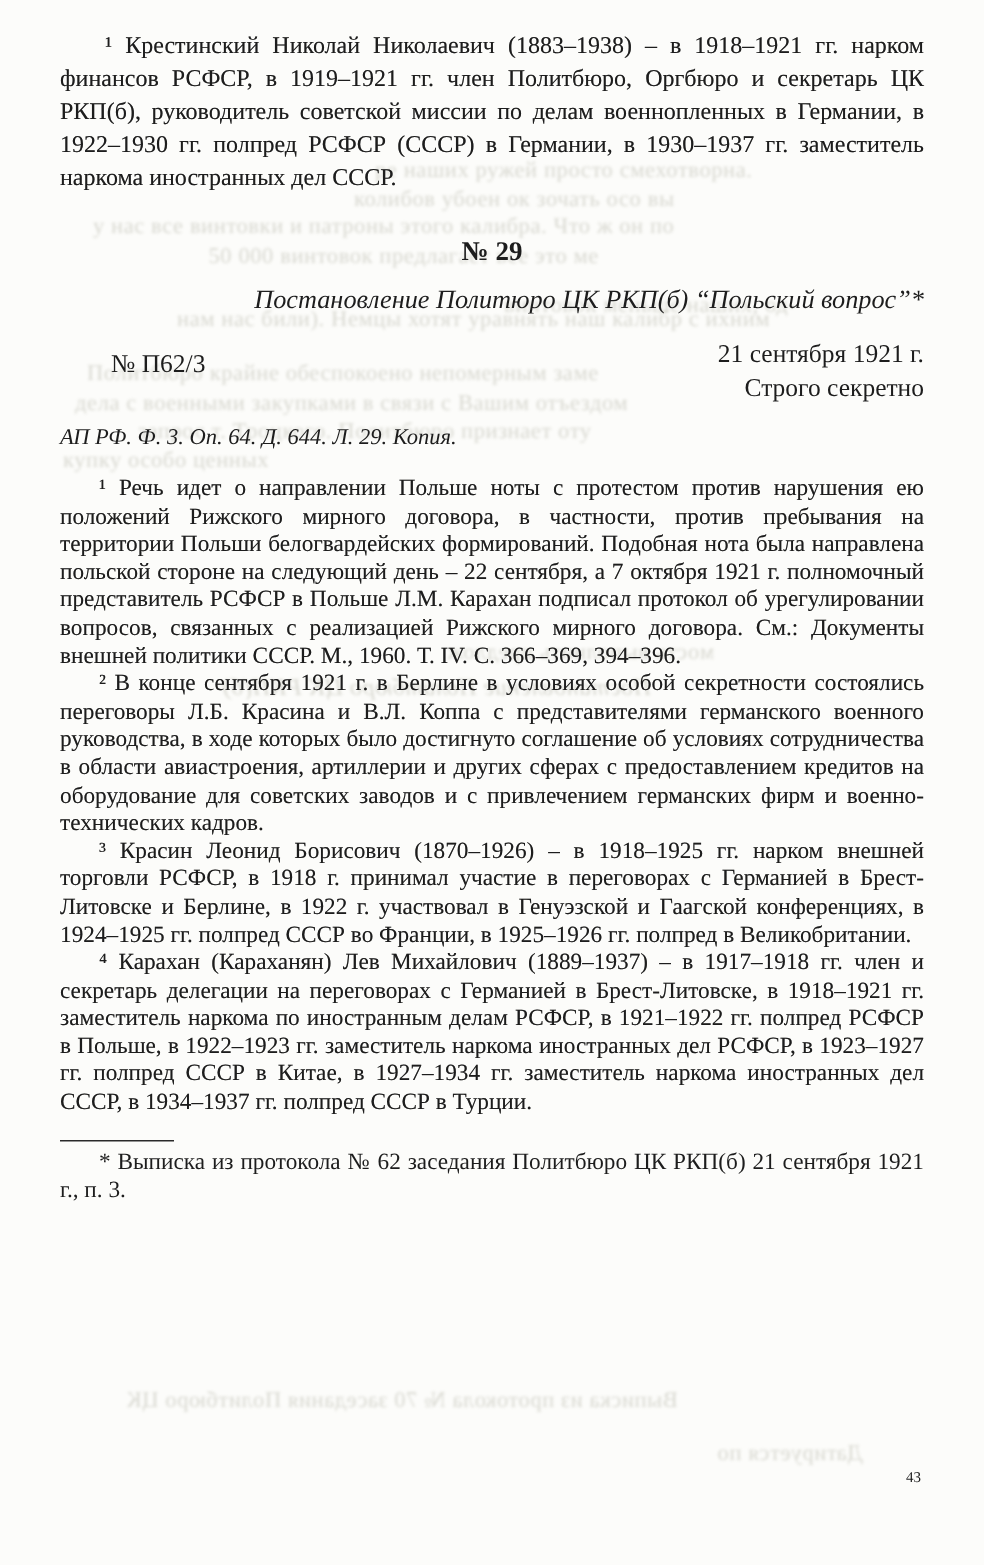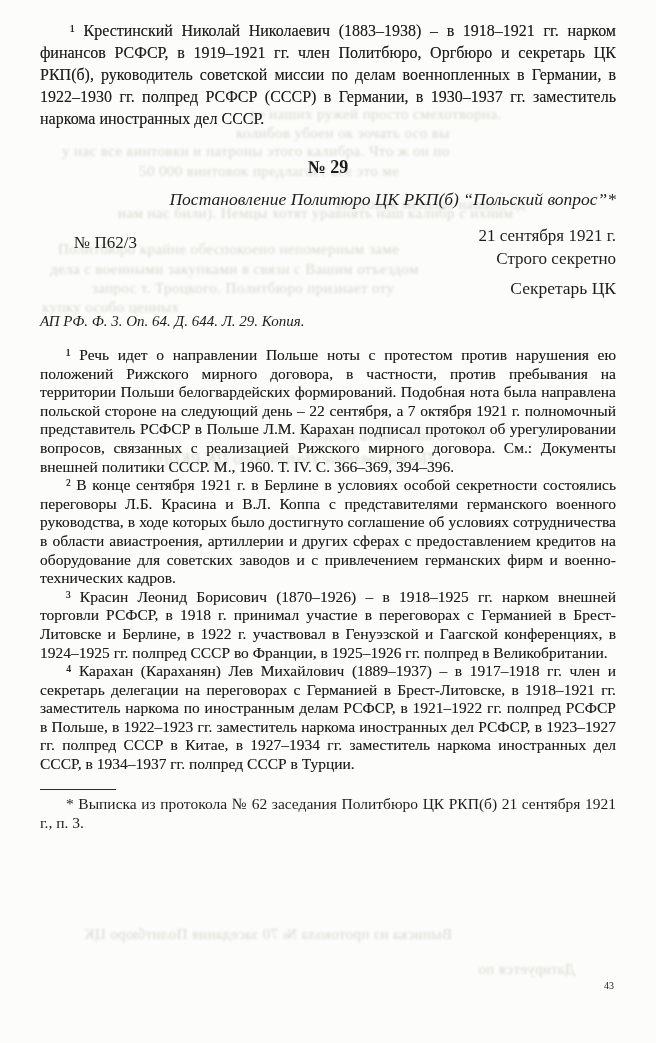--- a/index.html
+++ b/index.html
@@ -76,21 +76,20 @@
 
     <div class="meta">
       <div class="meta-left">№ П62/3</div>
       <div class="meta-right">
         <div>21 сентября 1921 г.</div>
         <div>Строго секретно</div>
       </div>
     </div>
 
 
-    <div class="signature">Секретарь ЦК</div>
 
     <div class="archive">АП РФ. Ф. 3. Оп. 64. Д. 644. Л. 29. Копия.</div>
 
     <div class="footnotes">
       <p>¹ Речь идет о направлении Польше ноты с протестом против нарушения ею положений Рижского мирного договора, в частности, против пребывания на территории Польши белогвардейских формирований. Подобная нота была направлена польской стороне на следующий день – 22 сентября, а 7 октября 1921 г. полномочный представитель РСФСР в Польше Л.М. Карахан подписал протокол об урегулировании вопросов, связанных с реализацией Рижского мирного договора. См.: Документы внешней политики СССР. М., 1960. Т. IV. С. 366–369, 394–396.</p>
       <p>² В конце сентября 1921 г. в Берлине в условиях особой секретности состоялись переговоры Л.Б. Красина и В.Л. Коппа с представителями германского военного руководства, в ходе которых было достигнуто соглашение об условиях сотрудничества в области авиастроения, артиллерии и других сферах с предоставлением кредитов на оборудование для советских заводов и с привлечением германских фирм и военно-технических кадров.</p>
       <p>³ Красин Леонид Борисович (1870–1926) – в 1918–1925 гг. нарком внешней торговли РСФСР, в 1918 г. принимал участие в переговорах с Германией в Брест-Литовске и Берлине, в 1922 г. участвовал в Генуэзской и Гаагской конференциях, в 1924–1925 гг. полпред СССР во Франции, в 1925–1926 гг. полпред в Великобритании.</p>
       <p>⁴ Карахан (Караханян) Лев Михайлович (1889–1937) – в 1917–1918 гг. член и секретарь делегации на переговорах с Германией в Брест-Литовске, в 1918–1921 гг. заместитель наркома по иностранным делам РСФСР, в 1921–1922 гг. полпред РСФСР в Польше, в 1922–1923 гг. заместитель наркома иностранных дел РСФСР, в 1923–1927 гг. полпред СССР в Китае, в 1927–1934 гг. заместитель наркома иностранных дел СССР, в 1934–1937 гг. полпред СССР в Турции.</p>
     </div>
 

